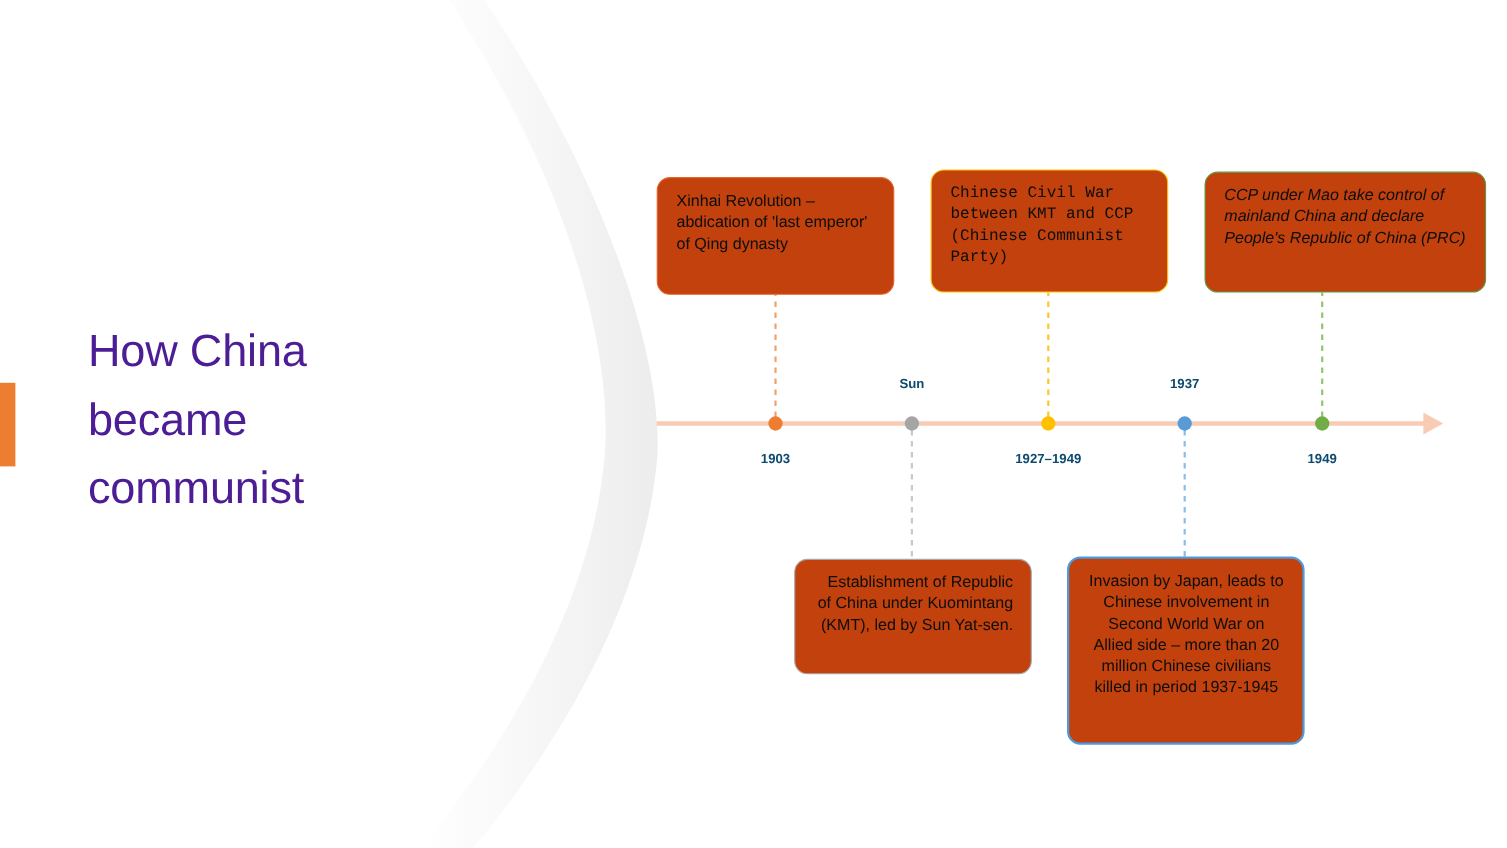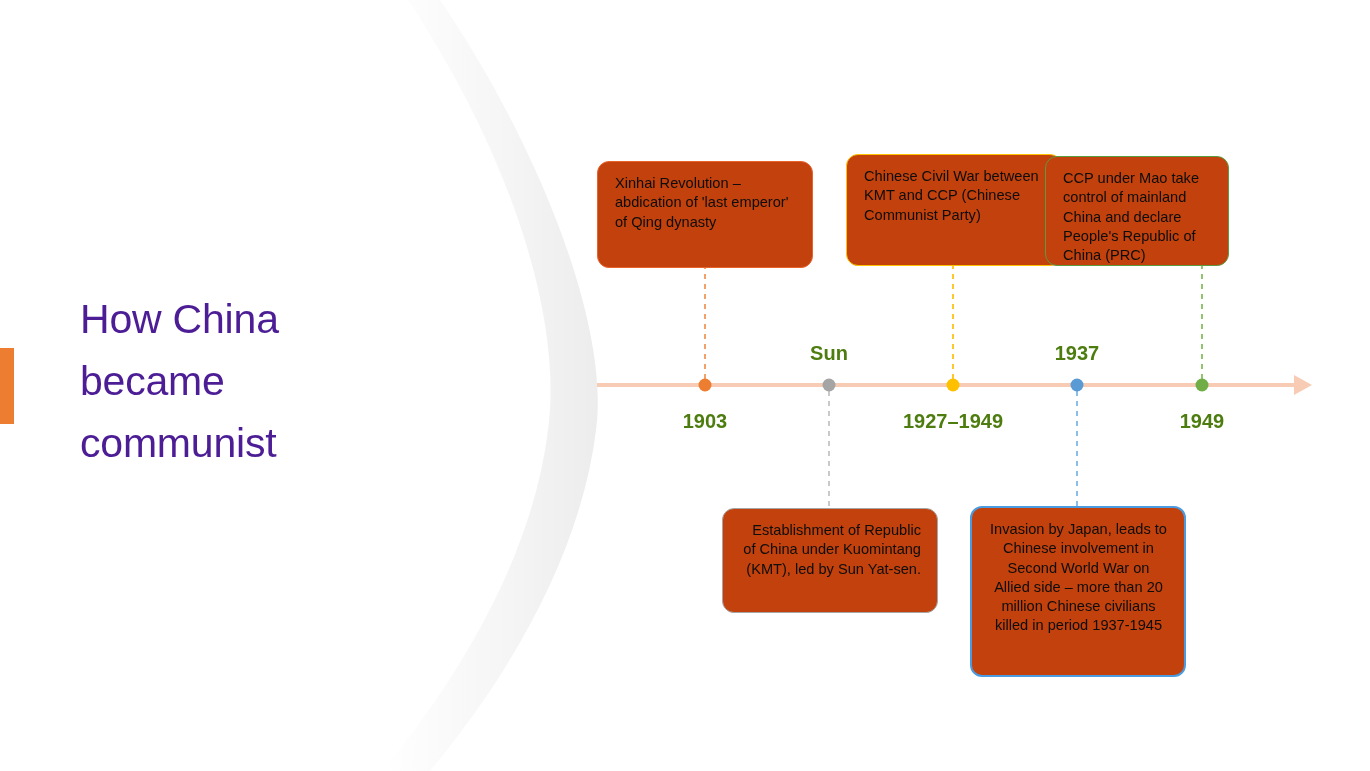--- a/index.html
+++ b/index.html
@@ -74,42 +74,42 @@
     height: 13px;
     border-radius: 50%;
     transform: translate(-50%, -50%);
     z-index: 4;
   }
 
   
   .date-label {
     position: absolute;
     transform: translateX(-50%);
-    font-size: 20px;
+    font-size: 12px;
     font-weight: bold;
-    color: #4d7c0f;
+    color: #0c4a6e;
     white-space: nowrap;
     z-index: 4;
   }
 
   
   .callout {
     position: absolute;
     box-sizing: border-box;
     border: 1.6px solid #888;
     border-radius: 12px;
     background: #c2410c;
     font-size: 14.6px;
     line-height: 19.3px;
     color: #0d0d0d;
     padding: 12px 16px 12px 17px;
     z-index: 4;
   }
   .callout.orange { border-color: #E8622C; }
-  .callout.yellow { border-color: #FDC300; }
+  .callout.yellow { border-color: #FDC300; font-family: Liberation Mono, monospace; }
   .callout.green  { border-color: #5D9B3F; }
   .callout.gray   { border-color: #A6A6A6; text-align: right; }
   .callout.blue   { border-color: #4B9BE0; border-width: 2px; text-align: center; }
 </style>
 </head>
 <body>
 
 <svg id="slide-bg" width="1370" height="771" viewBox="0 0 1370 771">
   <defs>
     <linearGradient id="arcShade" x1="0" y1="0" x2="1" y2="0">
@@ -152,19 +152,19 @@
   <div class="date-label" style="left:705px; top:410px;">1903</div>
   <div class="date-label" style="left:829px; top:342px;">Sun</div>
   <div class="date-label" style="left:953px; top:410px;">1927–1949</div>
   <div class="date-label" style="left:1077px; top:342px;">1937</div>
   <div class="date-label" style="left:1202px; top:410px;">1949</div>
 
   <div class="callout orange" style="left:597px; top:161px; width:216px; height:107px;">Xinhai Revolution – abdication of 'last emperor' of Qing dynasty</div>
 
   <div class="callout yellow" style="left:846px; top:154px; width:216px; height:112px;">Chinese Civil War between KMT and CCP (Chinese Communist Party)</div>
 
-  <div class="callout green" style="left:1045px; top:156px; width:184px; height:110px;">CCP under Mao take control of mainland China and declare People's Republic of China (PRC)</div>
+  <div class="callout green" style="left:1095px; top:156px; width:256px; height:110px;font-style:italic;">CCP under Mao take control of mainland China and declare People's Republic of China (PRC)</div>
 
   <div class="callout gray" style="left:722px; top:508px; width:216px; height:105px;">Establishment of Republic of China under Kuomintang (KMT), led by Sun Yat-sen.</div>
 
   <div class="callout blue" style="left:970px; top:506px; width:216px; height:171px;">Invasion by Japan, leads to Chinese involvement in Second World War on Allied side – more than 20 million Chinese civilians killed in period 1937-1945</div>
 
 </div>
 
 </body></html>

